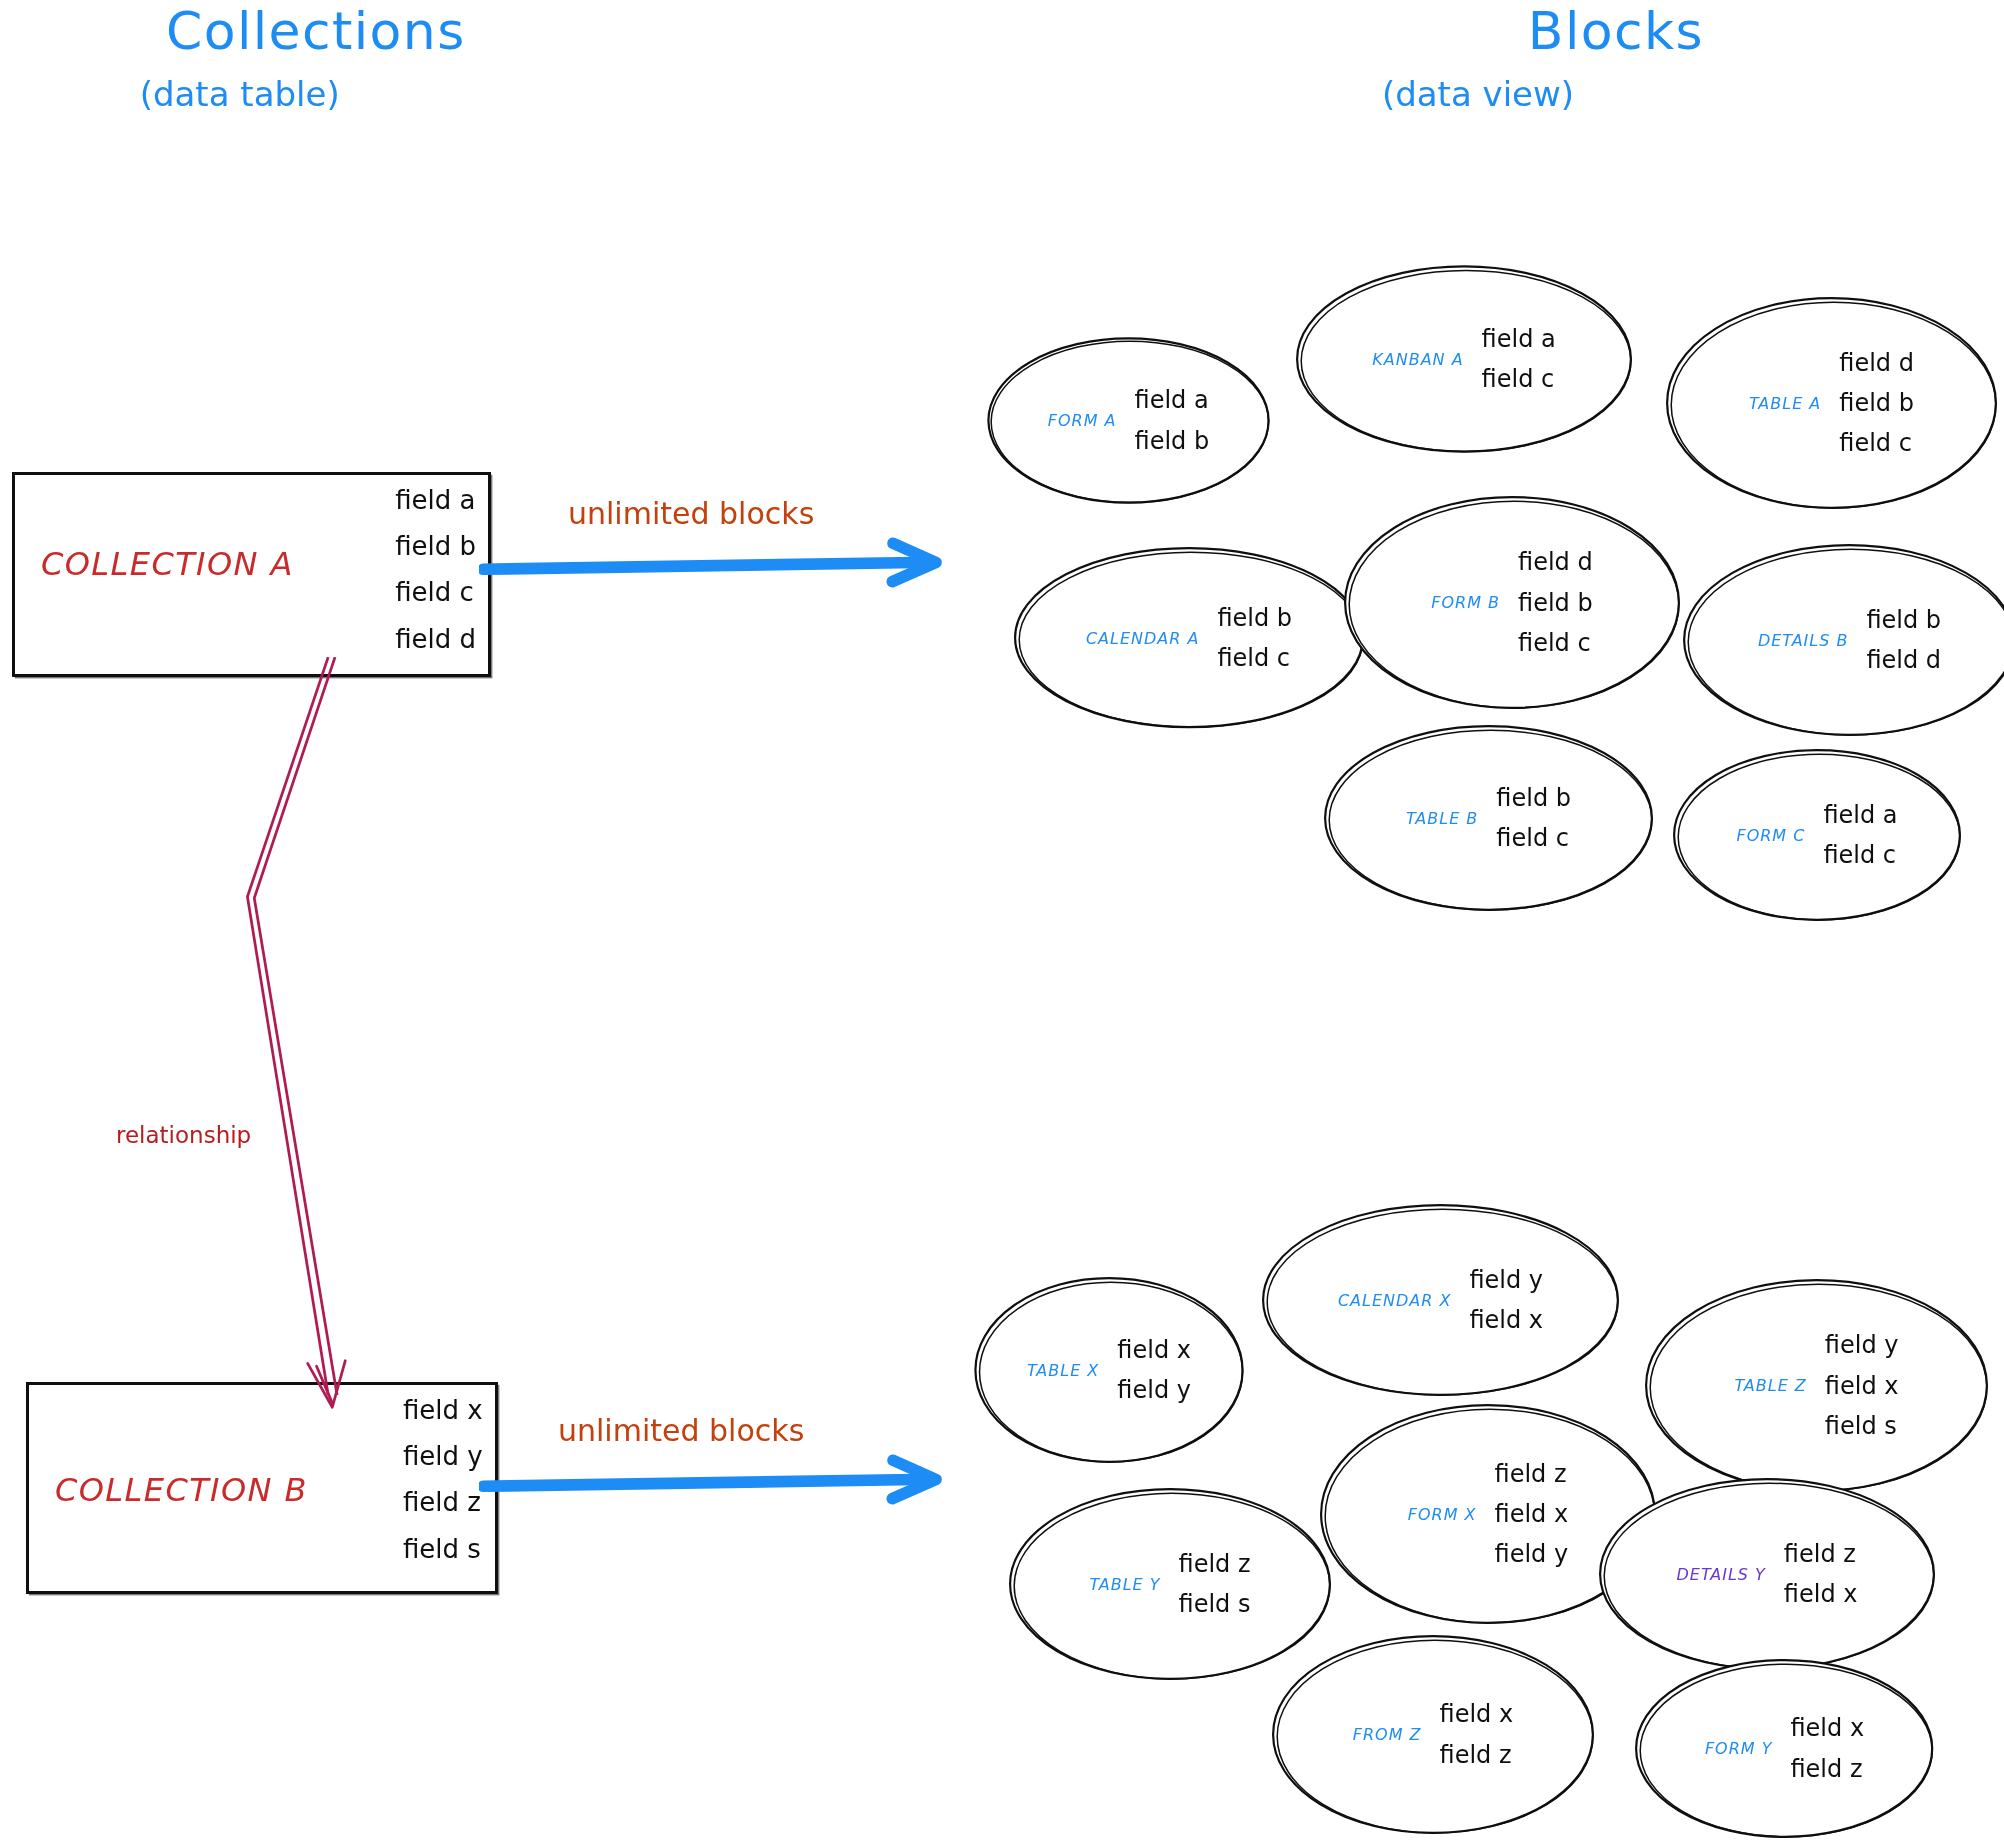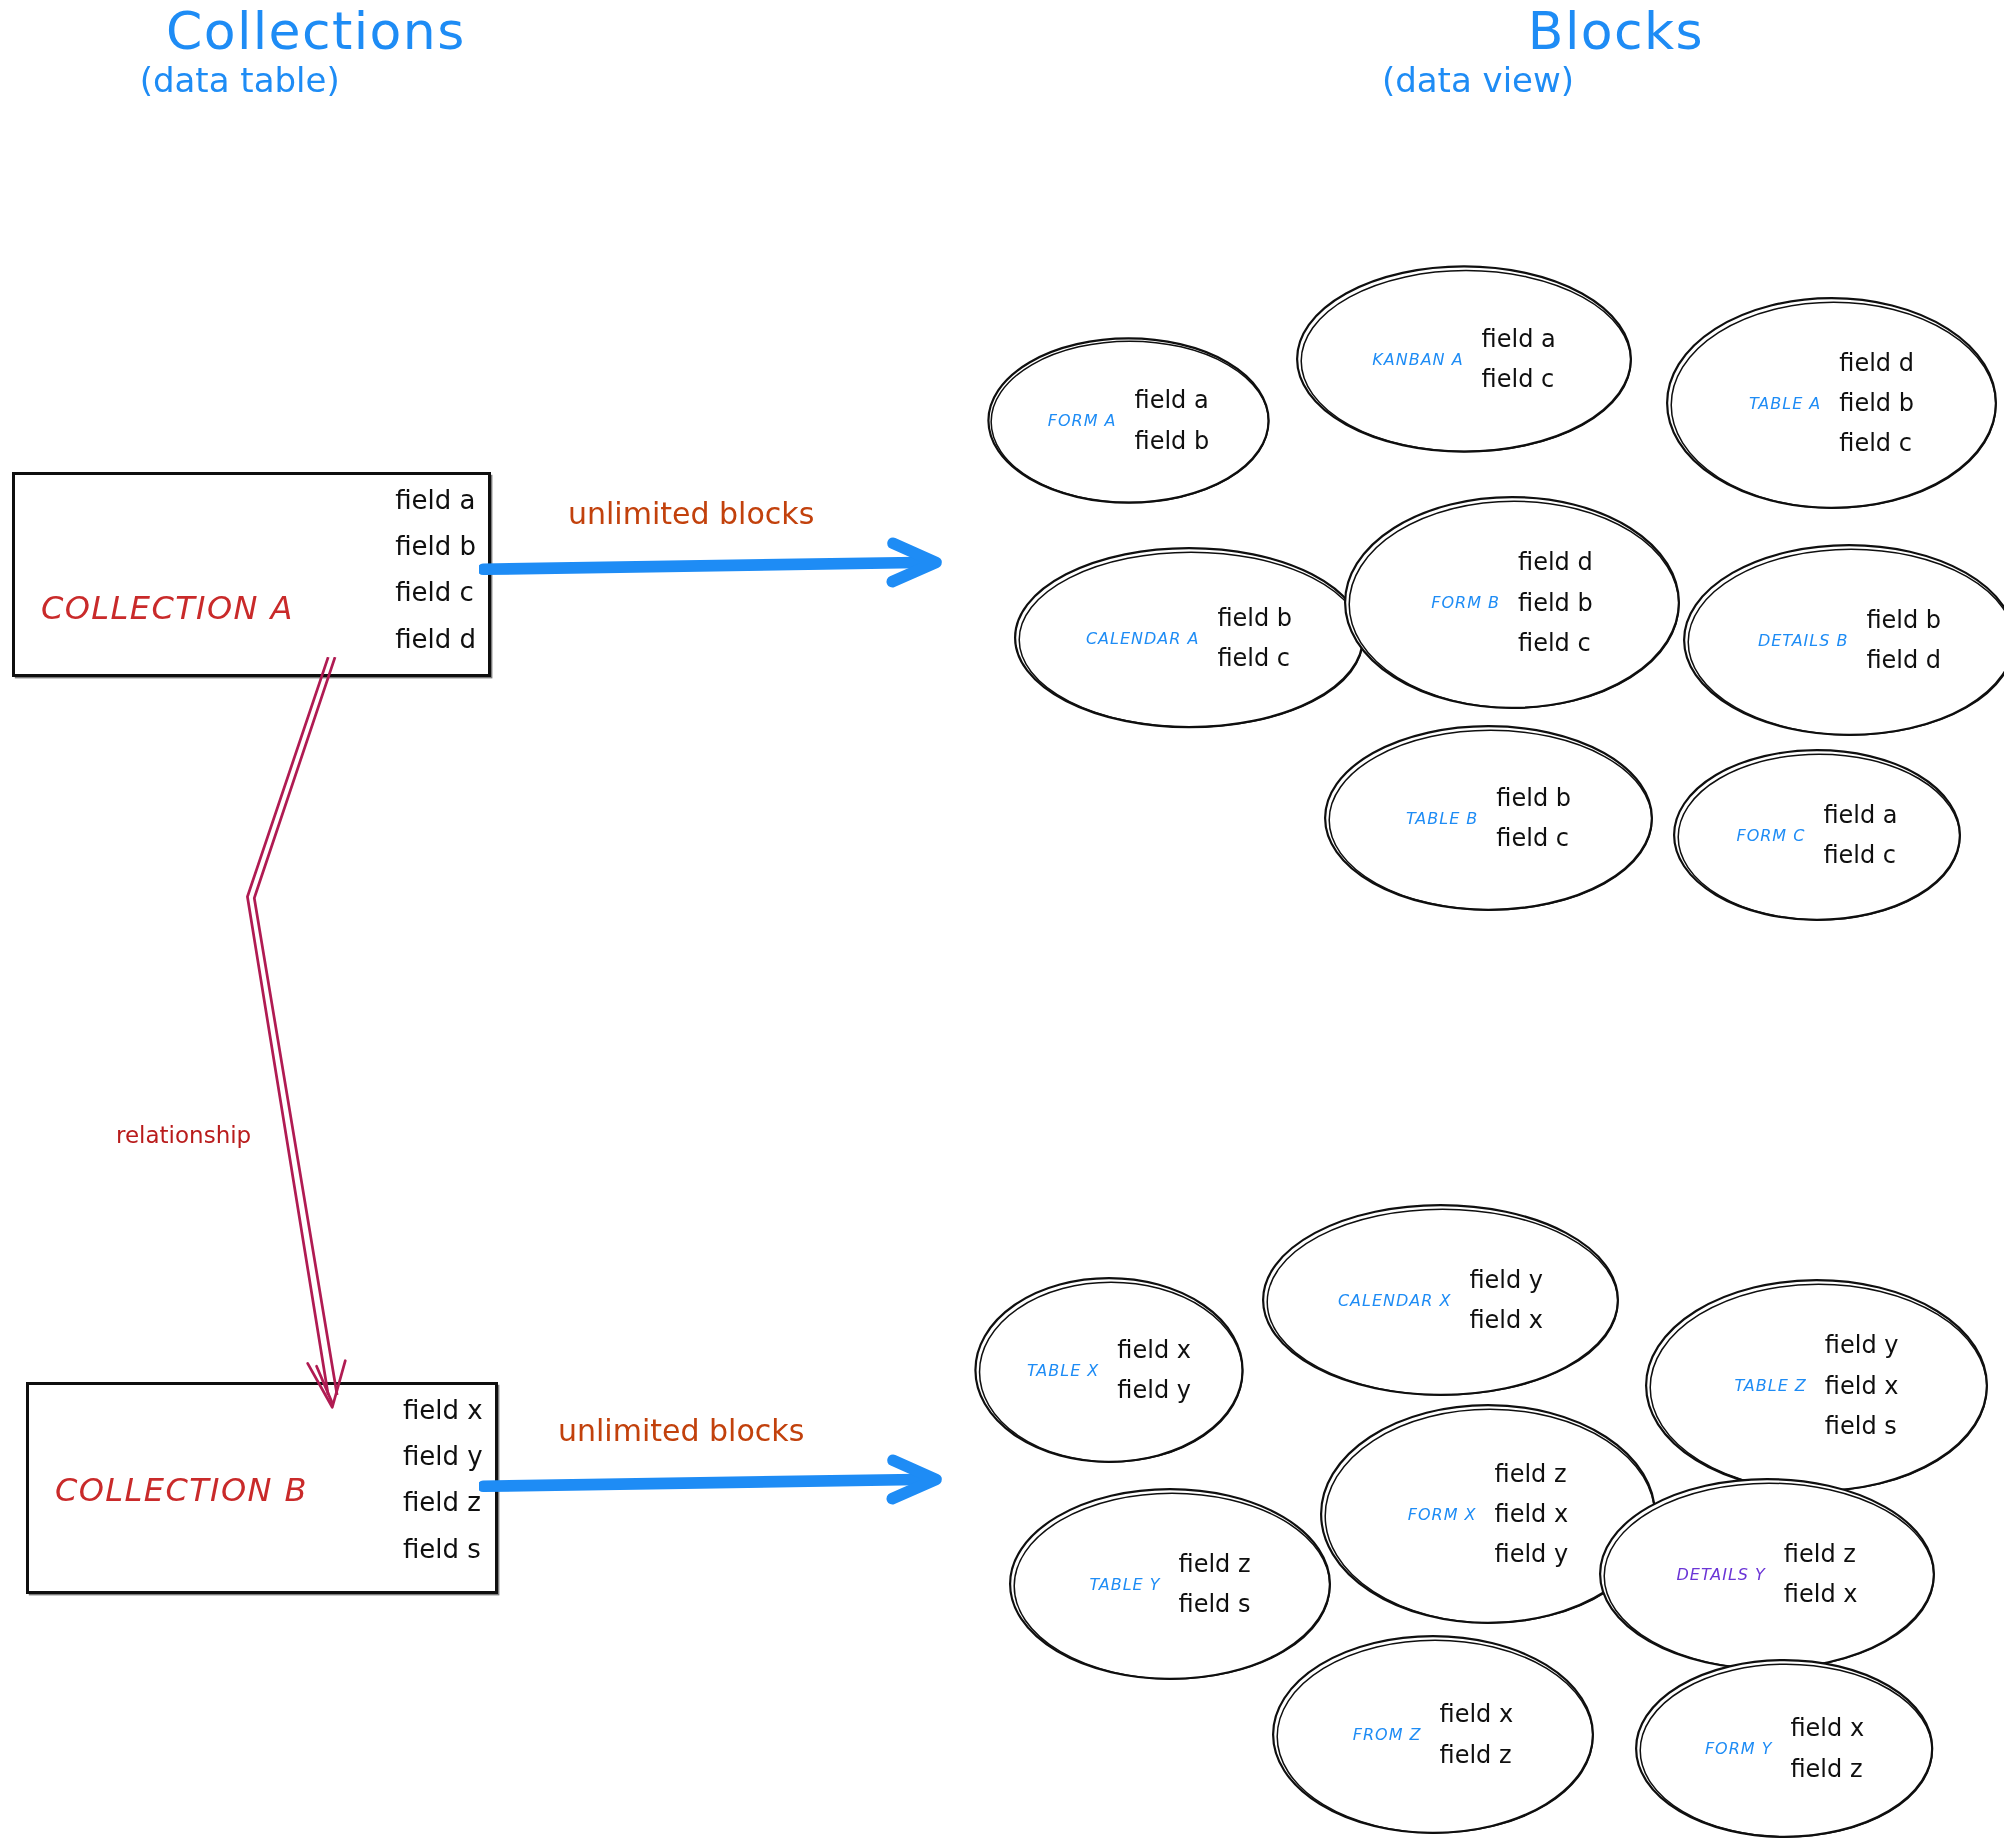--- a/index.html
+++ b/index.html
@@ -31,21 +31,21 @@
     letter-spacing: 1.4px;
     line-height: 1.05;
     white-space: nowrap;
     text-align: right;
   }
   .title-sub {
     font-family: "DejaVu Sans", sans-serif;
     font-size: 34px;
     font-weight: 400;
     line-height: 1.2;
-    margin-top: 1px;
+    margin-top: 15px;
     white-space: nowrap;
   }
   #title-collections { left: 13.7px; top: 4.1px; width: 452px; }
   #title-blocks      { left: 1252px; top: 4.1px; width: 452px; }
 
   
   .collection-box {
     position: absolute;
     border: 3.4px solid #0f0f0f;
     background: #ffffff;
@@ -73,21 +73,21 @@
   }
   .collection-fields .field {
     color: #0f0f0f;
     font-family: "DejaVu Sans", sans-serif;
     font-size: 26px;
     white-space: nowrap;
   }
 
   #box-collection-a { left: 12.3px;  top: 472px;  width: 479px; height: 205px; }
   #box-collection-b { left: 26px;  top: 1382px; width: 472px; height: 212px; }
-  #name-collection-a { left: 41px;  top: 589px; }
+  #name-collection-a { left: 41px;  top: 545px; }
   #name-collection-b { left: 55px;  top: 1471px; }
 
   
   .flow-arrow { position: absolute; }
   .flow-label {
     position: absolute;
     color: #c2410c;
     font-family: "DejaVu Sans", sans-serif;
     font-size: 30px;
     white-space: nowrap;

